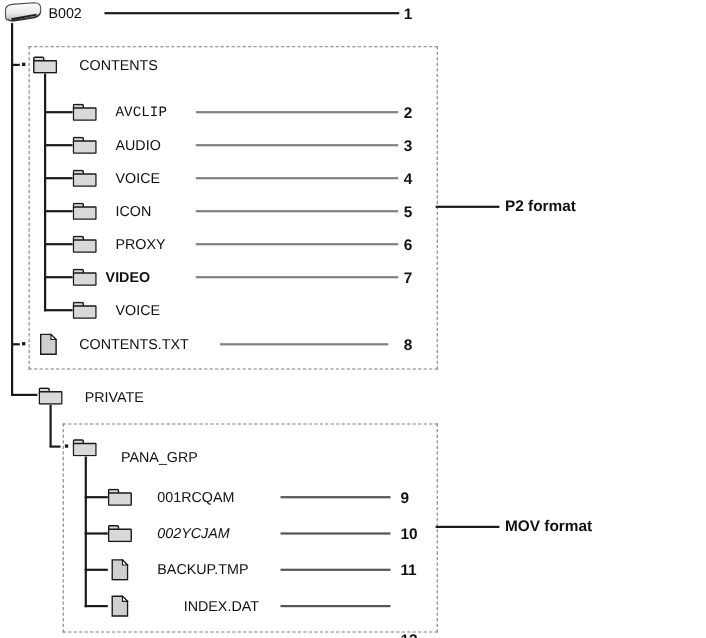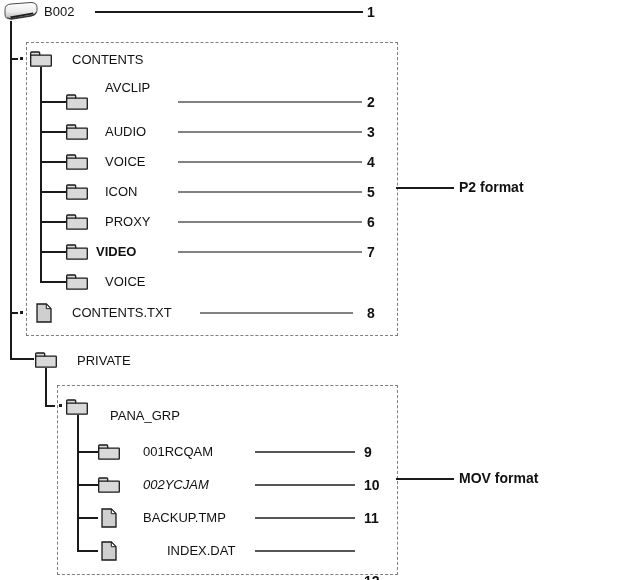--- a/index.html
+++ b/index.html
@@ -56,21 +56,21 @@
 
   <div class="ln" style="left:40px;top:67px;width:2px;height:216px;"></div>
 
   <div class="ln" style="left:40px;top:101px;width:26px;height:2px;"></div>
   <span class="icon" style="left:66px;top:94px;">
     <svg width="22" height="16" viewBox="0 0 22 16">
         <rect x="0.7" y="1" width="9" height="5.5" rx="1" fill="#d9d9d9" stroke="#1a1a1a" stroke-width="1.3"></rect>
         <rect x="0.7" y="4.2" width="20.6" height="11" rx="0.5" fill="#d9d9d9" stroke="#1a1a1a" stroke-width="1.3"></rect>
       </svg>
   </span>
-  <span class="lbl" style="left:105px;top:80px;">AVCLIP</span>
+  <span class="lbl" style="left:105px;top:94px;font-family:Liberation Mono, monospace;">AVCLIP</span>
   <div class="leader" style="left:178px;top:101px;width:184px;"></div>
   <span class="num" style="left:367px;top:93px;">2</span>
 
   <div class="ln" style="left:40px;top:131px;width:26px;height:2px;"></div>
   <span class="icon" style="left:66px;top:124px;">
     <svg width="22" height="16" viewBox="0 0 22 16">
         <rect x="0.7" y="1" width="9" height="5.5" rx="1" fill="#d9d9d9" stroke="#1a1a1a" stroke-width="1.3"></rect>
         <rect x="0.7" y="4.2" width="20.6" height="11" rx="0.5" fill="#d9d9d9" stroke="#1a1a1a" stroke-width="1.3"></rect>
       </svg>
   </span>

